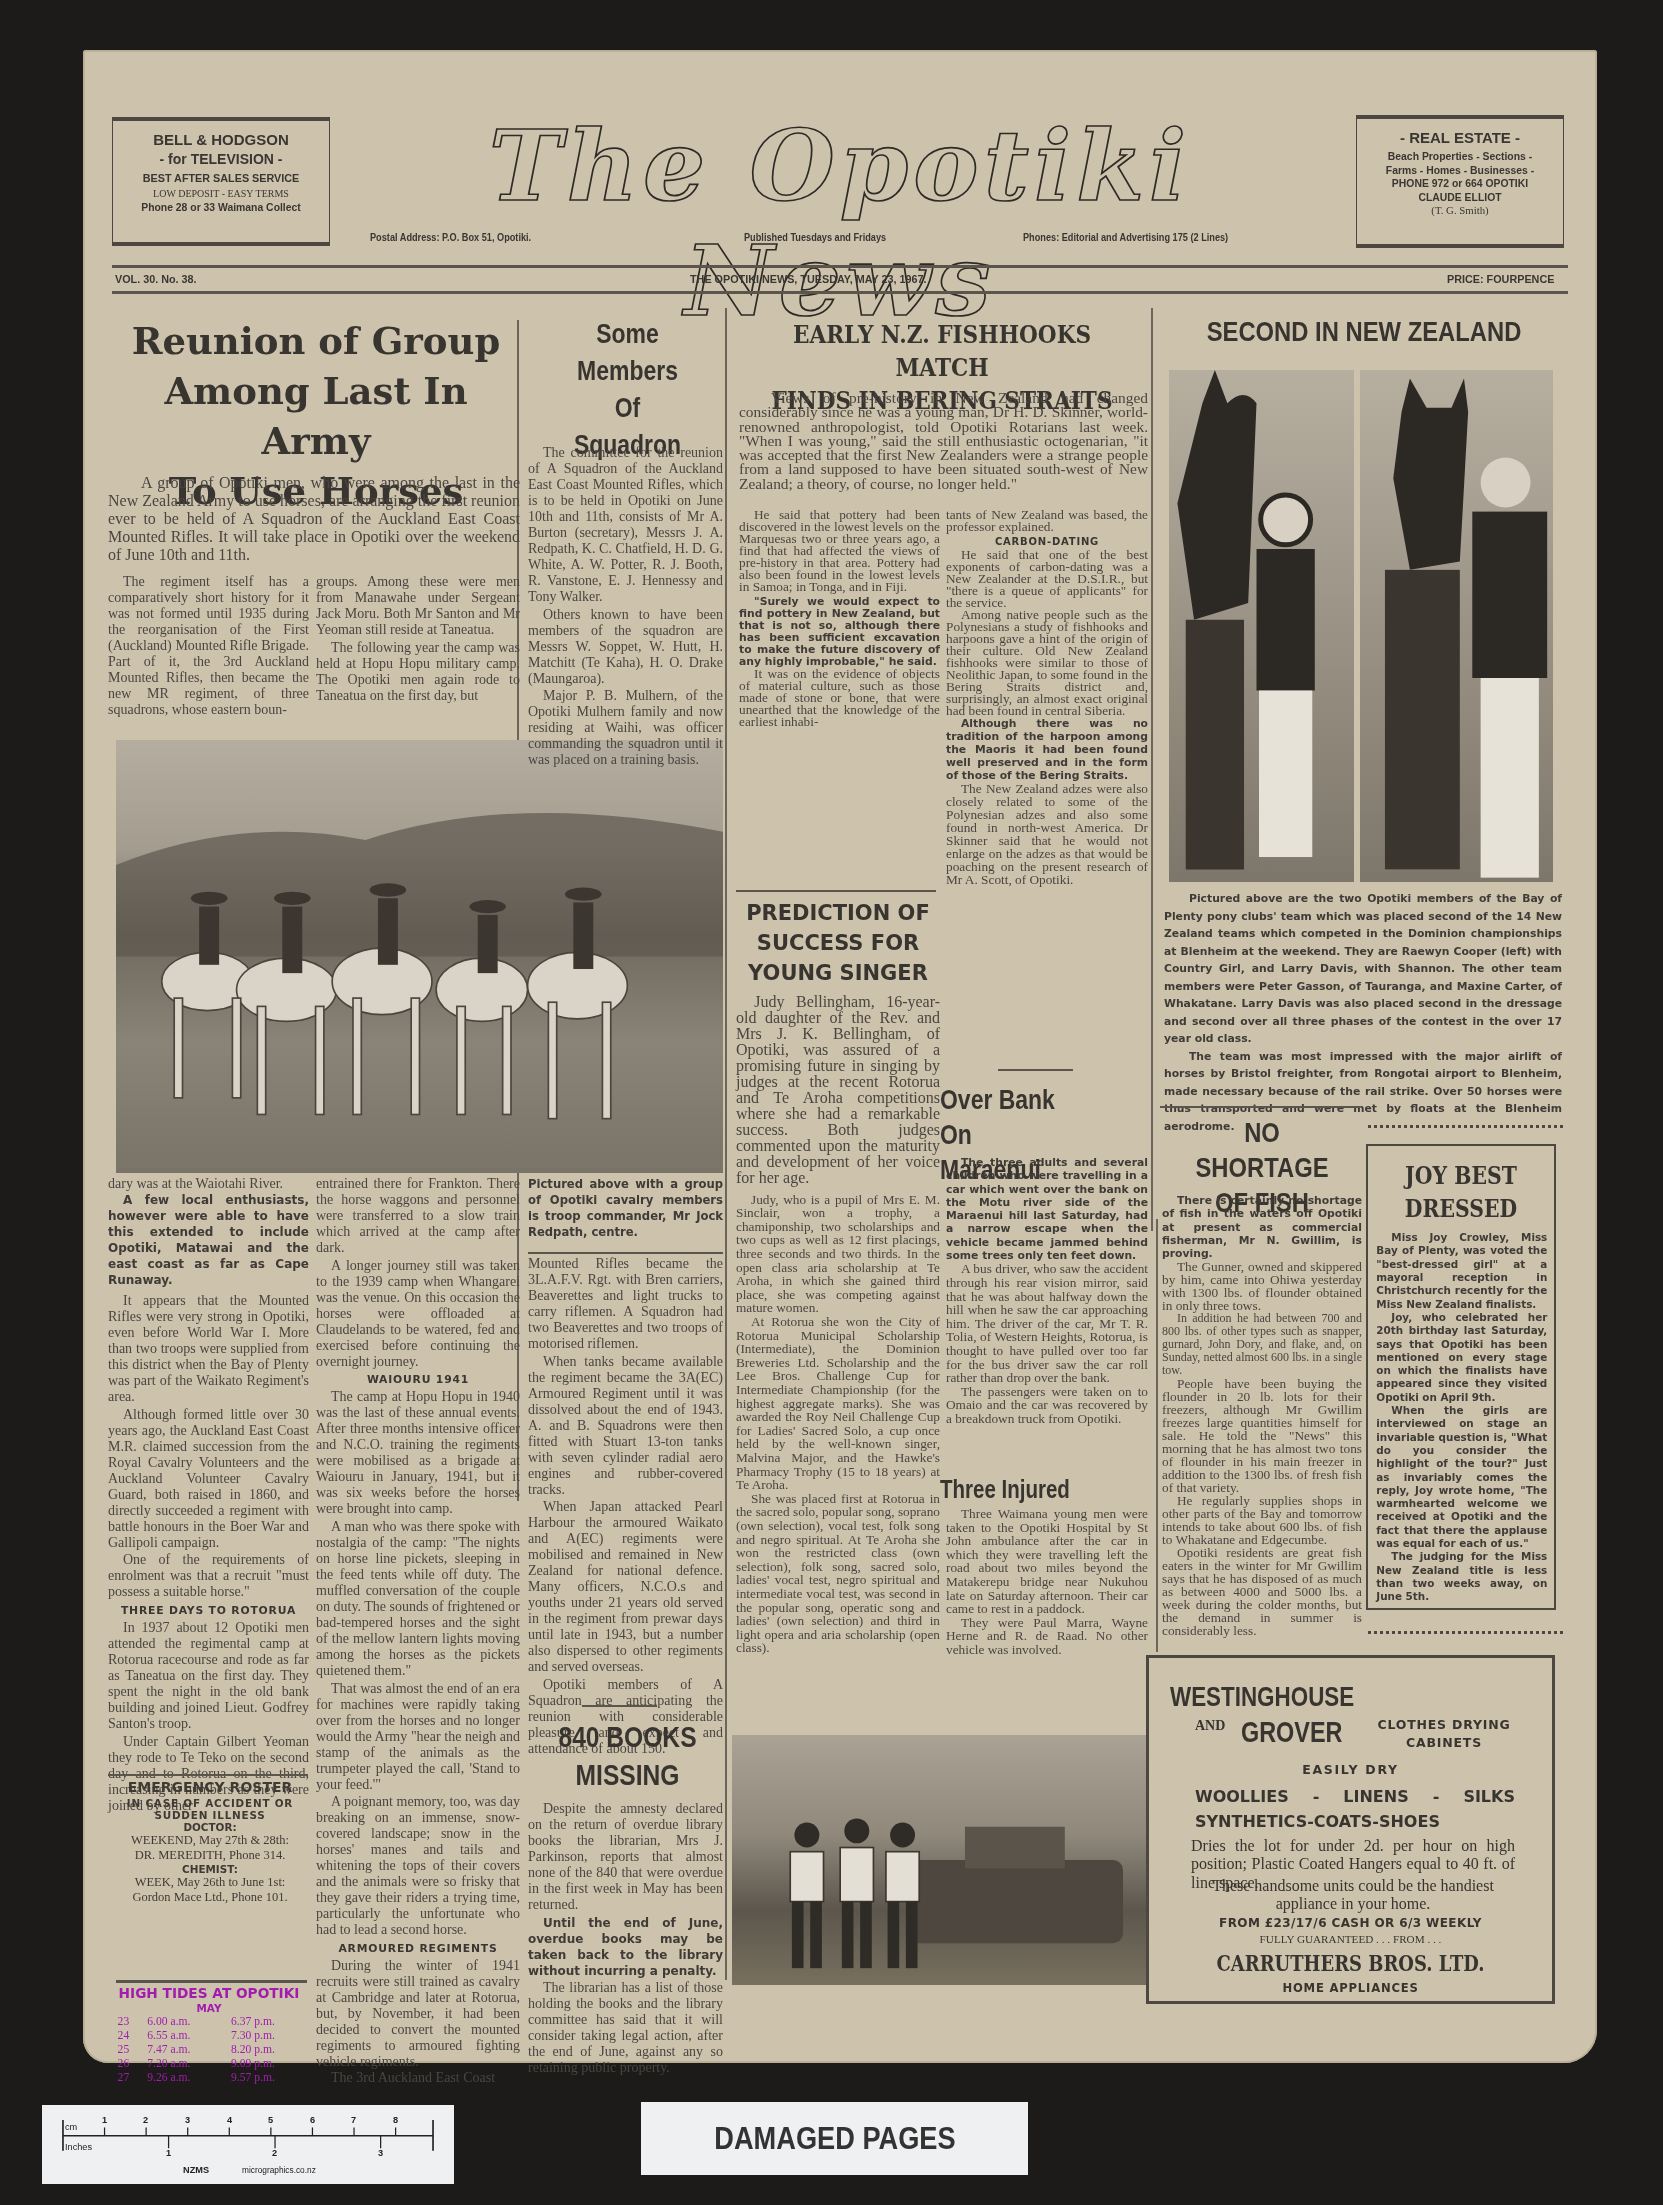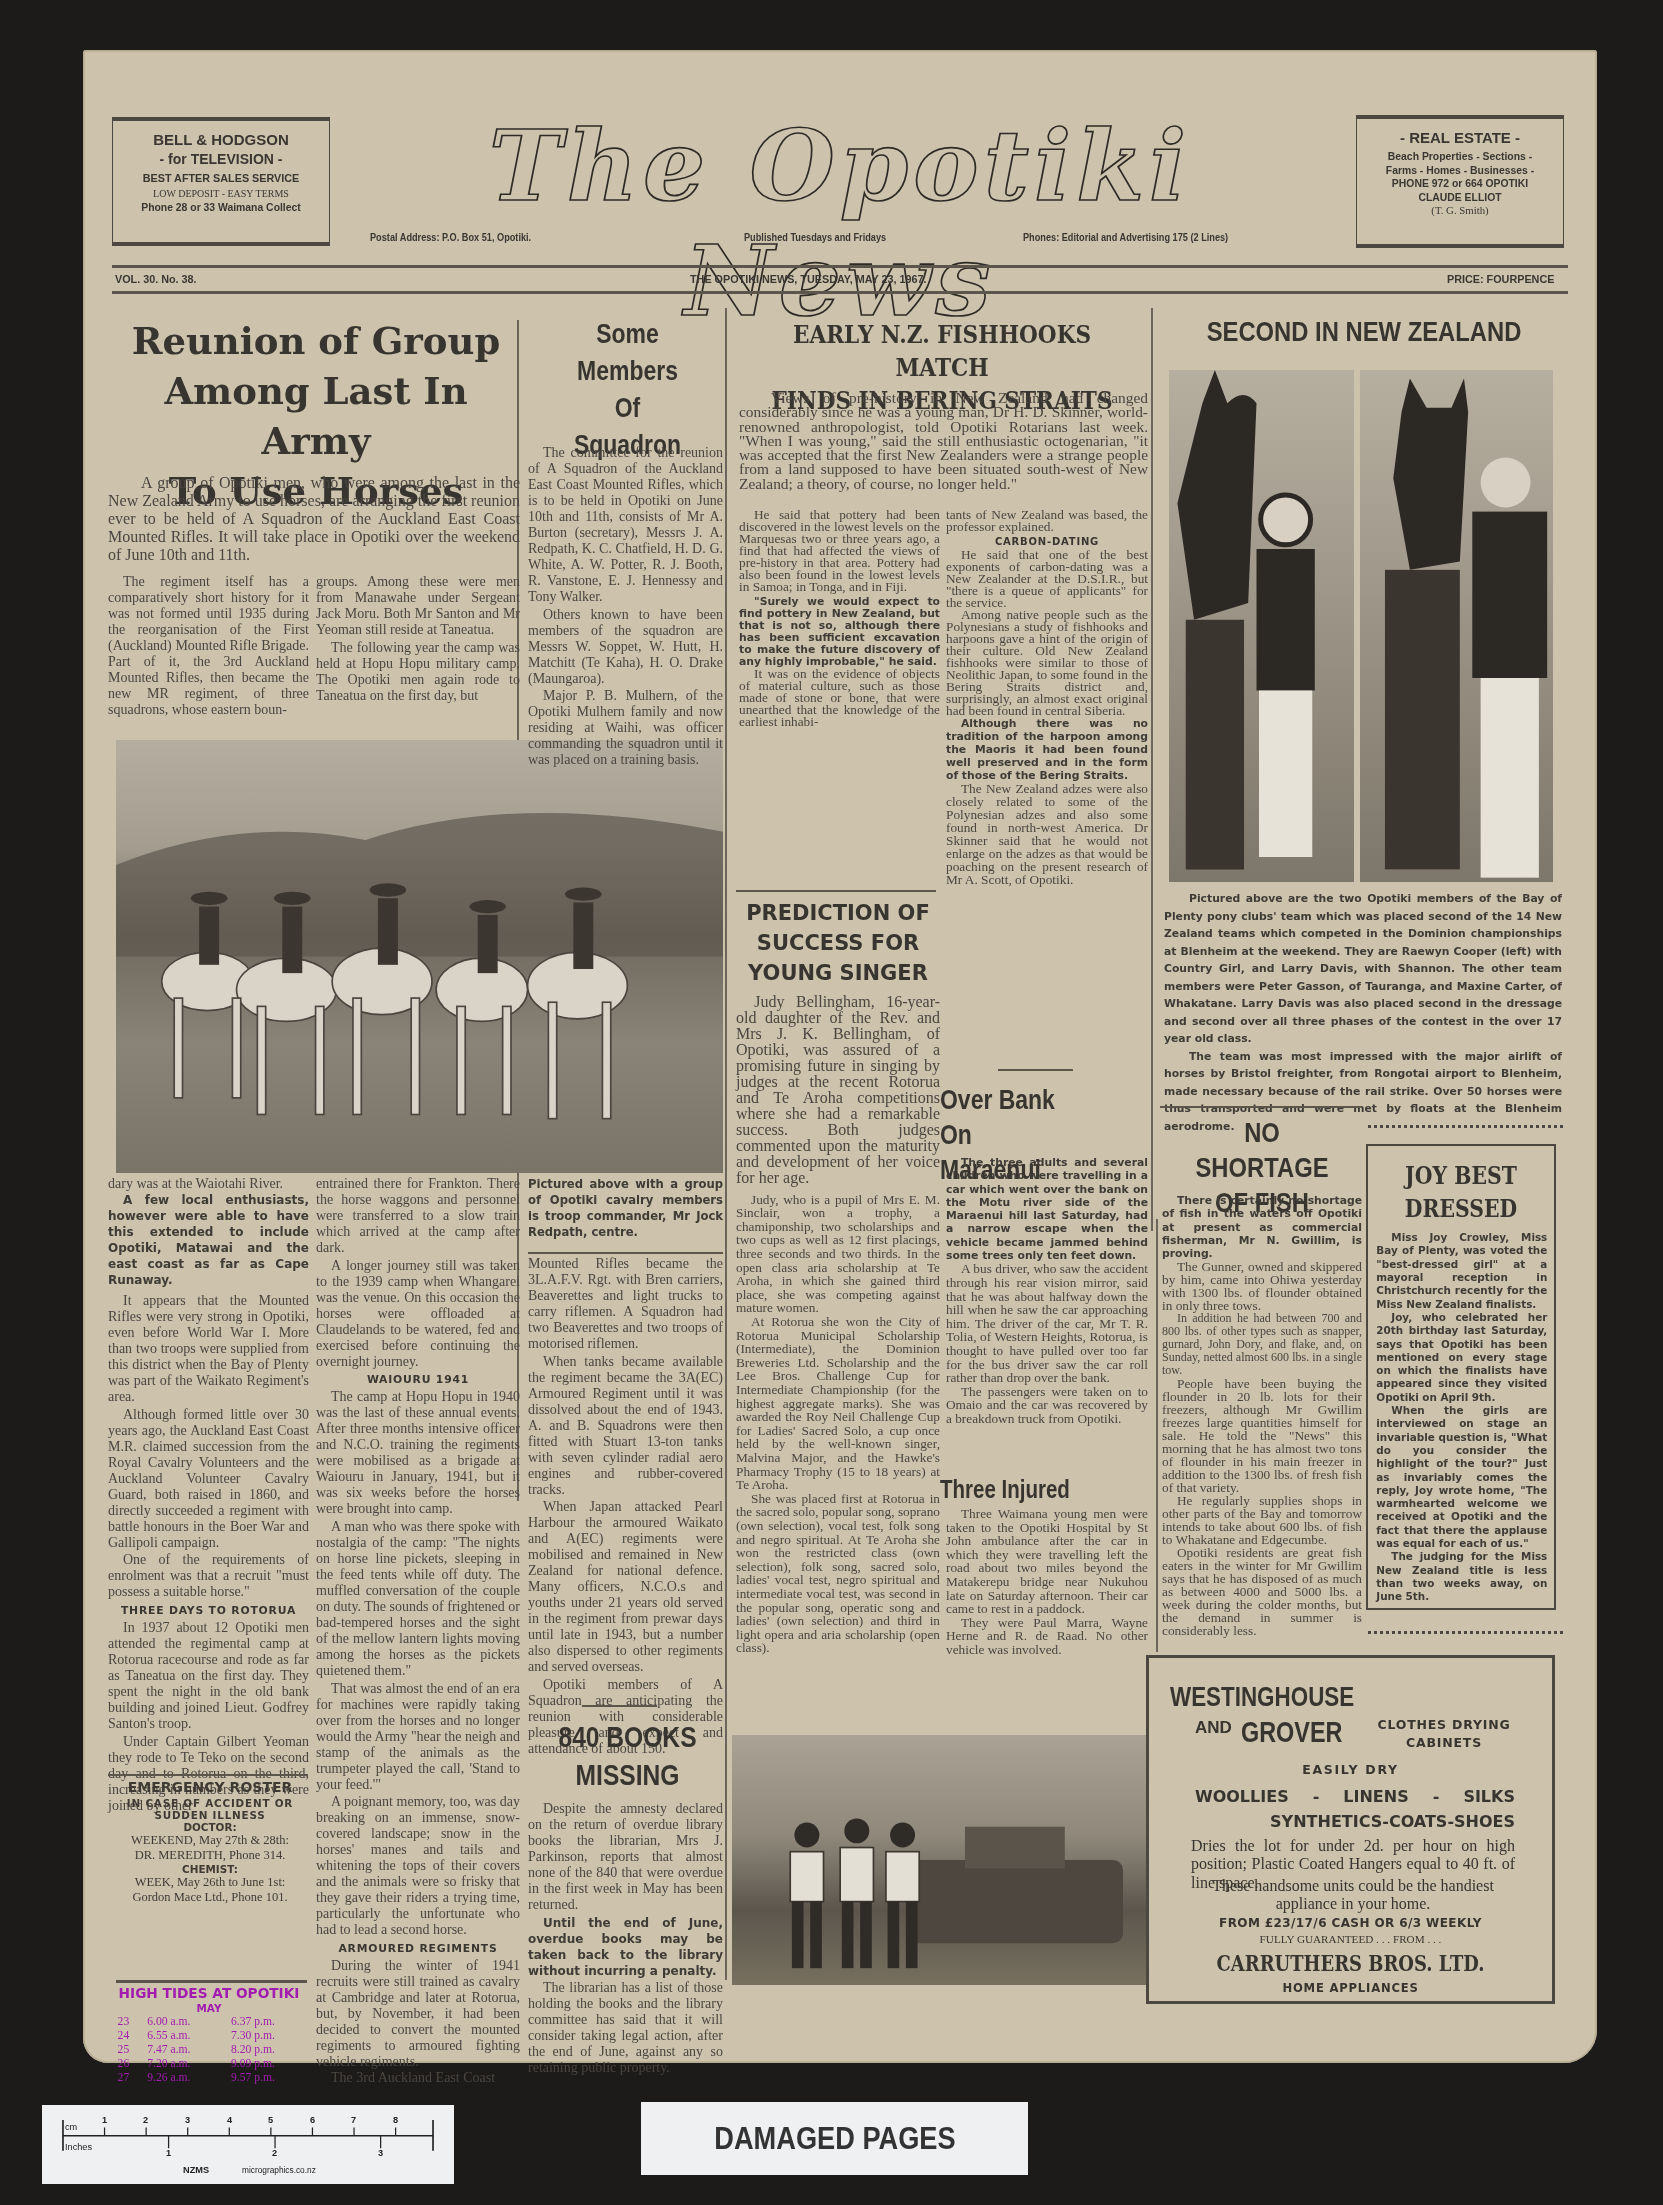--- a/index.html
+++ b/index.html
@@ -279,32 +279,32 @@
       <div class="bold" style="text-indent:15px;font-size:10.4px;line-height:13.3px">Miss Joy Crowley, Miss Bay of Plenty, was voted the "best-dressed girl" at a mayoral reception in Christchurch recently for the Miss New Zealand finalists.</div>
       <div class="bold" style="text-indent:15px;font-size:10.4px;line-height:13.3px">Joy, who celebrated her 20th birthday last Saturday, says that Opotiki has been mentioned on every stage on which the finalists have appeared since they visited Opotiki on April 9th.</div>
       <div class="bold" style="text-indent:15px;font-size:10.4px;line-height:13.3px">When the girls are interviewed on stage an invariable question is, "What do you consider the highlight of the tour?" Just as invariably comes the reply, Joy wrote home, "The warmhearted welcome we received at Opotiki and the fact that there the applause was equal for each of us."</div>
       <div class="bold" style="text-indent:15px;font-size:10.4px;line-height:13.3px">The judging for the Miss New Zealand title is less than two weeks away, on June 5th.</div>
     </div>
   </div>
   <div class="abs" style="left:1285px;top:1581px;width:195px;border-top:3.3px dotted #4c4740"></div>
 
   <div class="box" style="left:1063px;top:1605px;width:409px;height:349px;border-width:3.3px;text-align:center;color:#38342f">
     <div style="position:absolute;left:21px;top:23px;font-family:'Liberation Sans',sans-serif;font-weight:bold;font-size:28px;transform:scaleX(.8);transform-origin:left">WESTINGHOUSE</div>
-    <div style="position:absolute;left:46px;top:60px;font-family:Liberation Sans, sans-serif;font-weight:bold;font-size:17px">AND</div>
+    <div style="position:absolute;left:46px;top:60px;font-family:Liberation Serif, serif;font-weight:bold;font-size:14px">AND</div>
     <div style="position:absolute;left:92px;top:57px;font-family:'Liberation Sans',sans-serif;font-weight:bold;font-size:30px;transform:scaleX(.78);transform-origin:left">GROVER</div>
     <div style="position:absolute;left:212px;top:58px;width:166px;font-family:'DejaVu Sans',sans-serif;font-weight:bold;font-size:12.5px;line-height:18.3px;letter-spacing:0.8px">CLOTHES DRYING CABINETS</div>
     <div style="position:absolute;left:0;top:104px;width:100%;font-family:'DejaVu Sans',sans-serif;font-weight:bold;font-size:12.5px;letter-spacing:1.7px">EASILY DRY</div>
     <div style="position:absolute;left:46px;top:129px;width:320px;display:flex;justify-content:space-between;font-family:'DejaVu Sans',sans-serif;font-weight:bold;font-size:16px">
       <span>WOOLLIES</span>
         <span>-</span>
         <span>LINENS</span>
         <span>-</span>
         <span>SILKS</span>
     </div>
-    <div style="position:absolute;left:46px;top:154px;width:320px;display:flex;justify-content:flex-end;font-family:'DejaVu Sans',sans-serif;font-weight:bold;font-size:16px">
+    <div style="position:absolute;left:46px;top:154px;width:320px;display:flex;justify-content:flex-start;font-family:'DejaVu Sans',sans-serif;font-weight:bold;font-size:16px">
       <span>SYNTHETICS</span>
         <span>-</span>
         <span>COATS</span>
         <span>-</span>
         <span>SHOES</span>
     </div>
     <div style="position:absolute;left:42px;top:179px;width:324px;text-align:justify;font-family:'Liberation Serif',serif;font-size:16px;line-height:18.3px">Dries the lot for under 2d. per hour on high position; Plastic Coated Hangers equal to 40 ft. of line space.</div>
     <div style="position:absolute;left:42px;top:219px;width:324px;text-align:center;font-family:'Liberation Serif',serif;font-size:16px;line-height:18.3px">These handsome units could be the handiest appliance in your home.</div>
     <div style="position:absolute;left:0;top:258px;width:100%;font-family:'DejaVu Sans',sans-serif;font-weight:bold;font-size:12px;letter-spacing:0.4px">FROM £23/17/6 CASH OR 6/3 WEEKLY</div>
     <div style="position:absolute;left:0;top:275px;width:100%;font-family:'Liberation Serif',serif;font-size:11.2px">FULLY GUARANTEED . . . FROM . . .</div>

